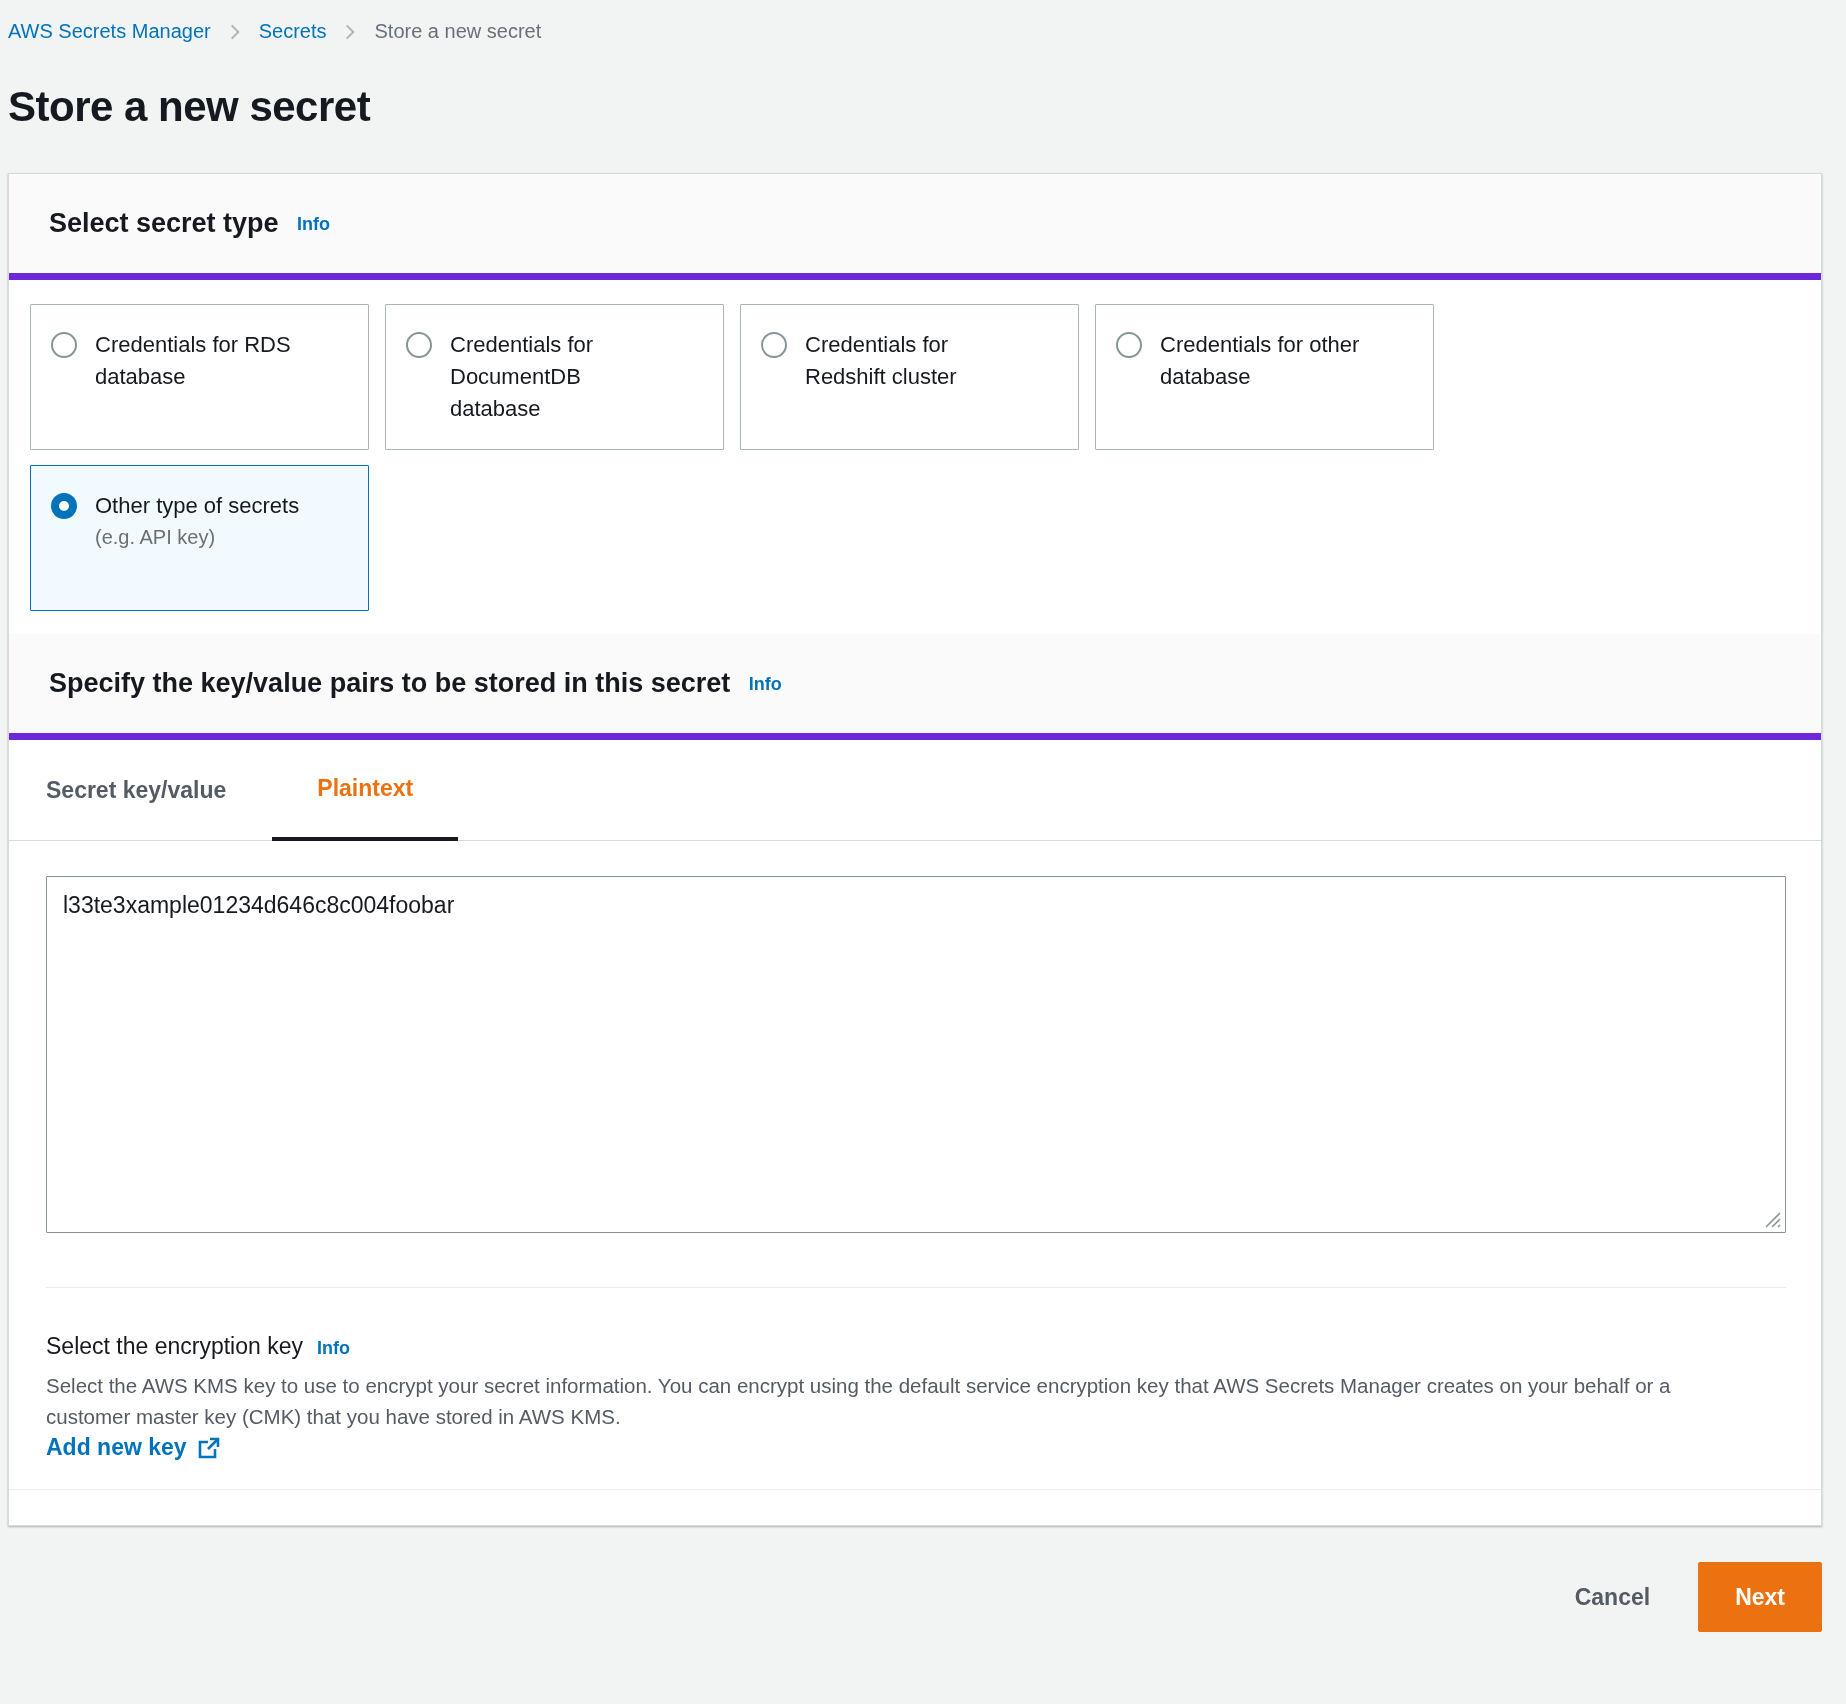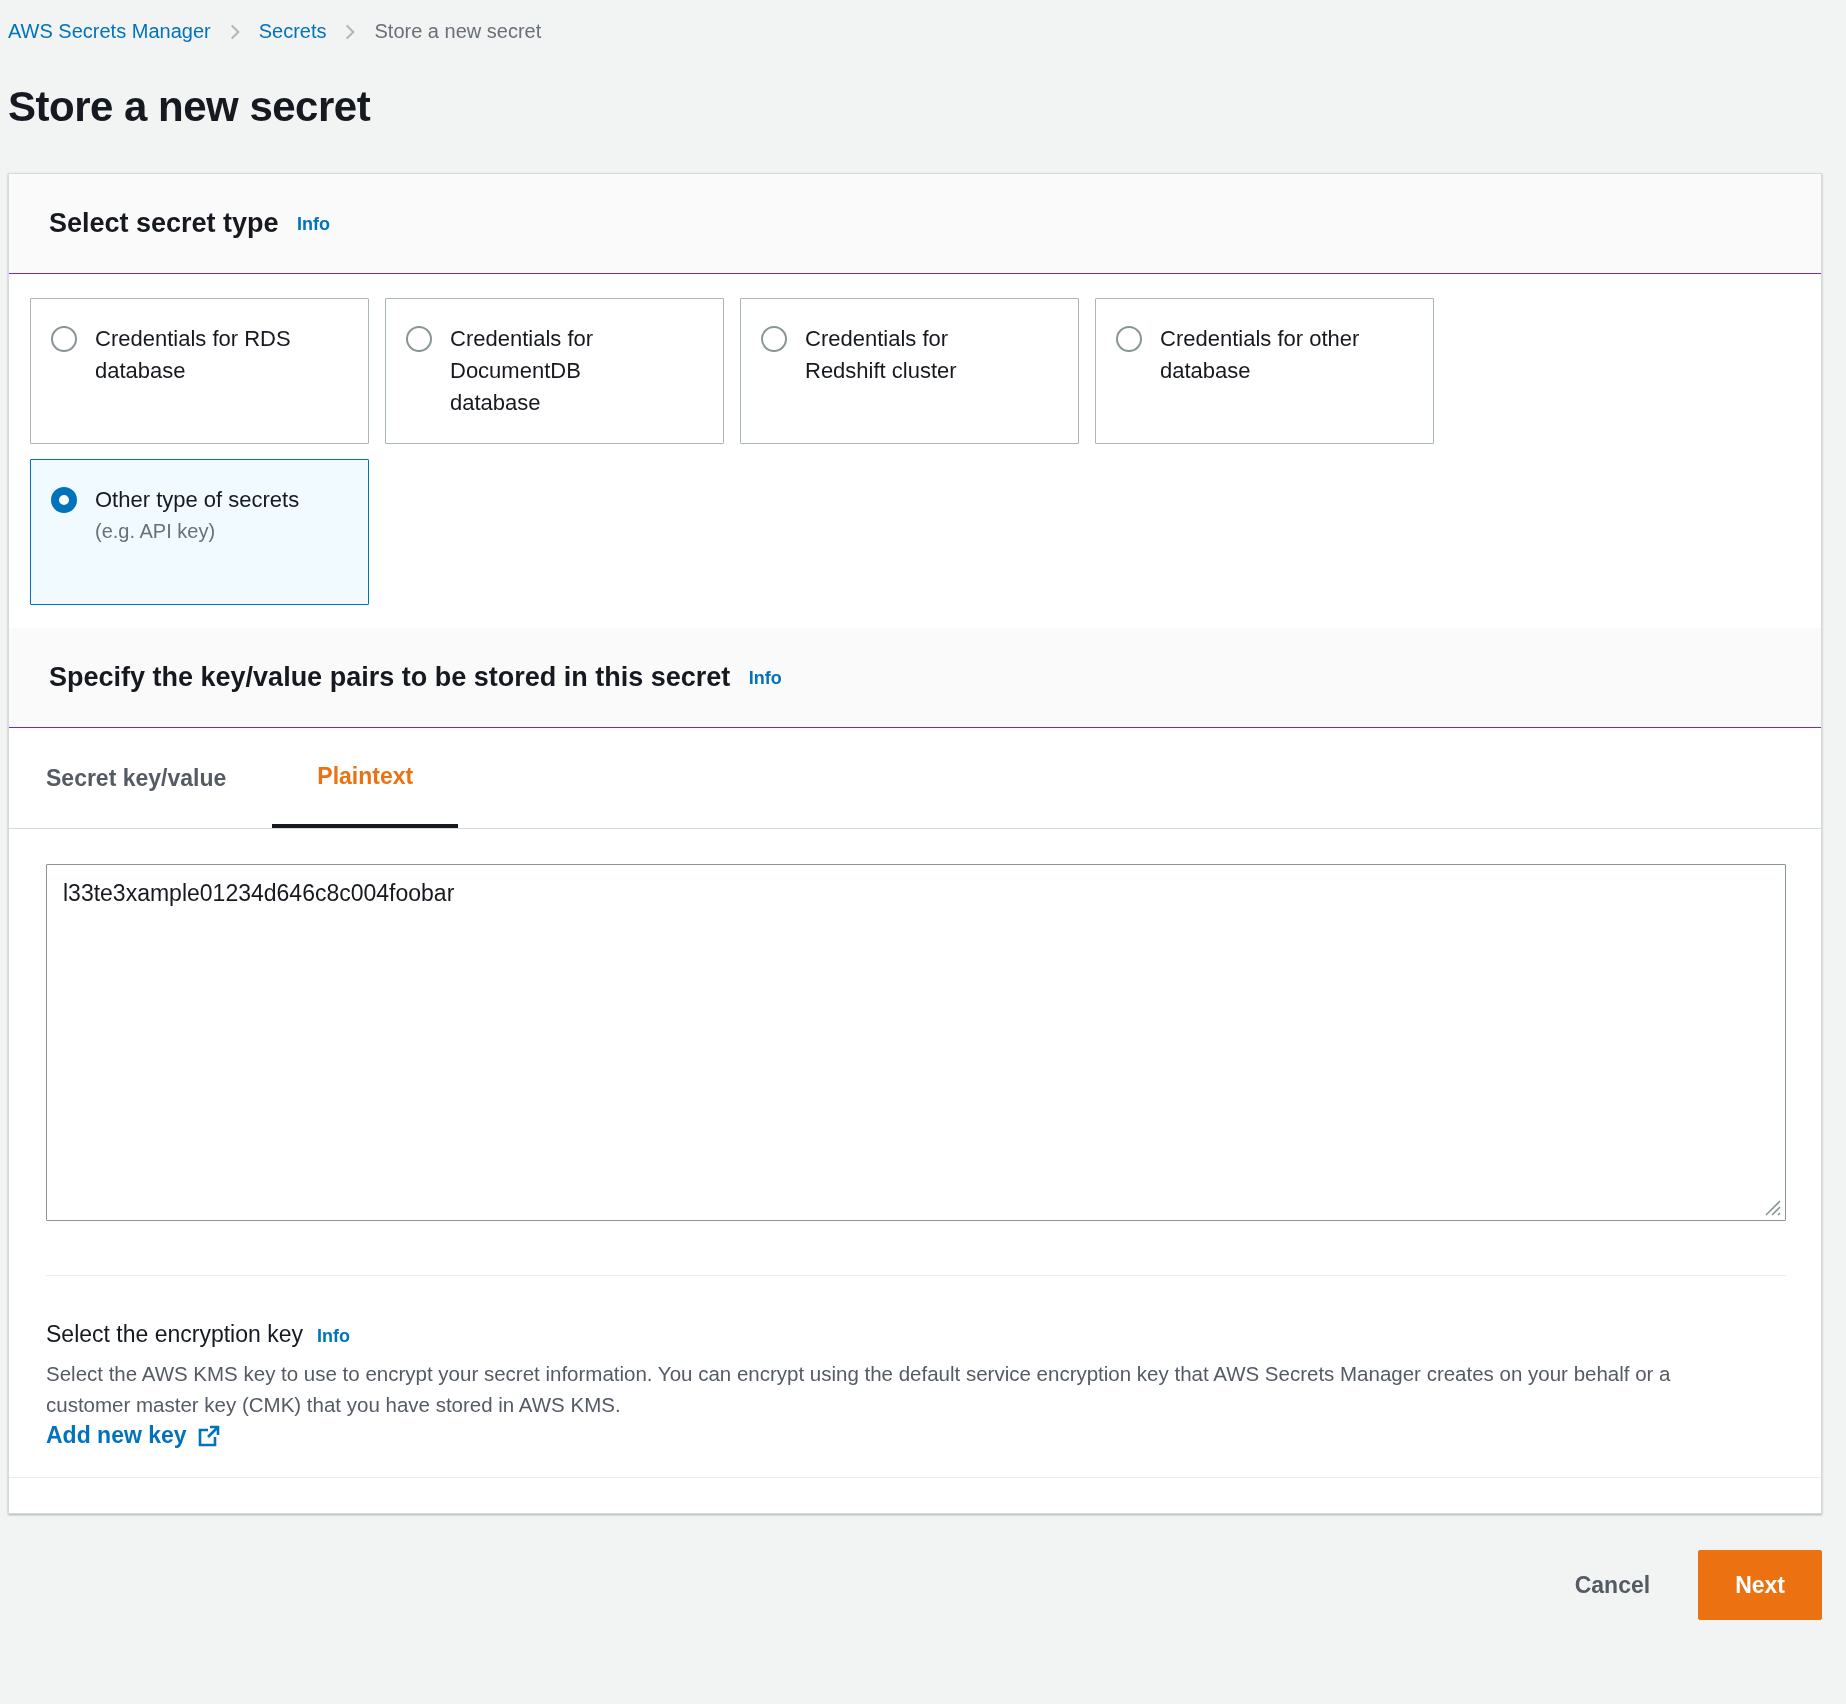--- a/index.html
+++ b/index.html
@@ -24,21 +24,21 @@
   }
   
   .card {
     margin:0 24px 0 8px;
     background:#fff;
     border:1px solid #d5dbdb;
     box-shadow:0 1px 2px 0 rgba(0,28,36,0.3);
   }
   .section-header {
     background:#fafafa;
-    border-bottom:1px solid #6d28d9;
+    border-bottom:7px solid #6d28d9;
     padding:34px 40px;
   }
   .section-header h2 {
     display:inline; font-size:27px; font-weight:700; color:#16191f;
   }
   .info-link {
     color:#0073bb; font-size:18px; font-weight:700;
     margin-left:14px; text-decoration:none; cursor:pointer; vertical-align:2px;
   }
   
@@ -55,21 +55,21 @@
   .tile.selected { border:1px solid #0073bb; background:#f1faff; }
   .radio {
     flex:none; width:26px; height:26px; border-radius:50%;
     border:2px solid #879596; background:#fff; margin-top:3px;
   }
   .tile.selected .radio { border:8px solid #0073bb; }
   .tile-label { font-size:22px; line-height:32px; color:#16191f; max-width:215px; }
   .tile-sublabel { font-size:20px; line-height:30px; color:#687078; max-width:215px; }
   
   .tabs {
-    display:flex; align-items:flex-start;
+    display:flex; align-items:center;
     border-bottom:1px solid #d5dbdb;
     background:#fff;
   }
   .tab {
     display:flex; align-items:center;
     padding:0 45px; height:100px;
     font-size:23px; font-weight:700; color:#545b64; cursor:pointer;
   }
   .tab:first-child { padding-left:37px; }
   .tab.active { color:#ec7211; border-bottom:4px solid #16191f; margin-bottom:-1px; }

